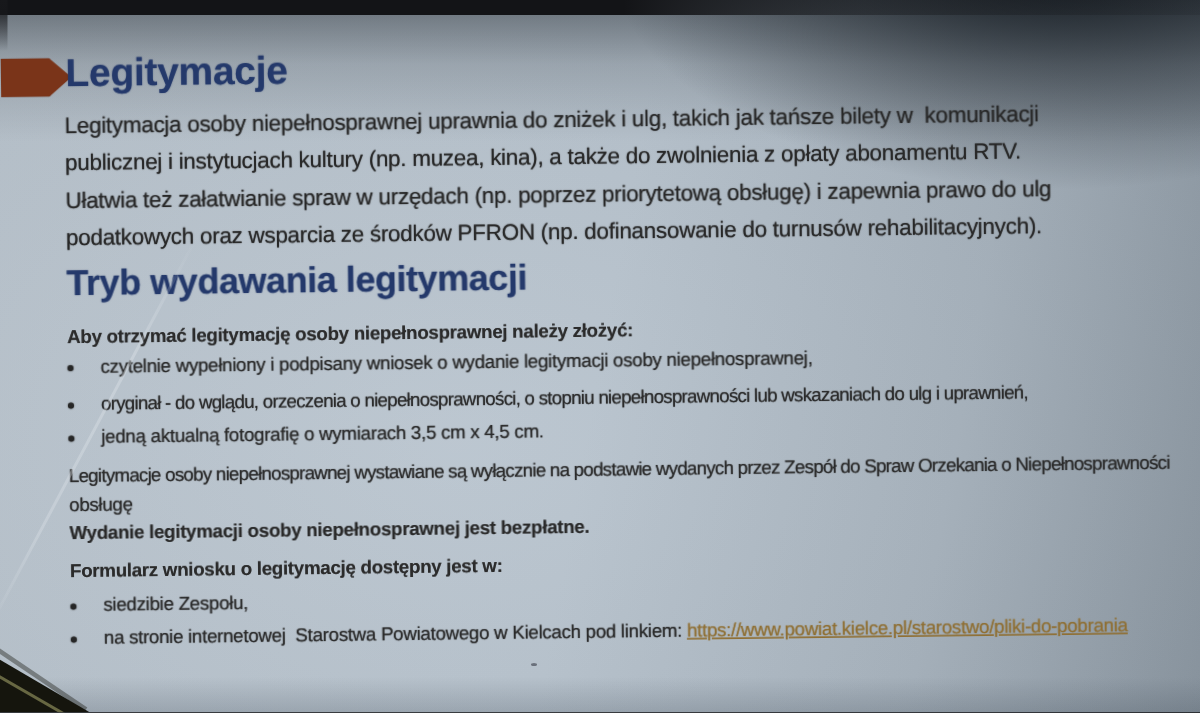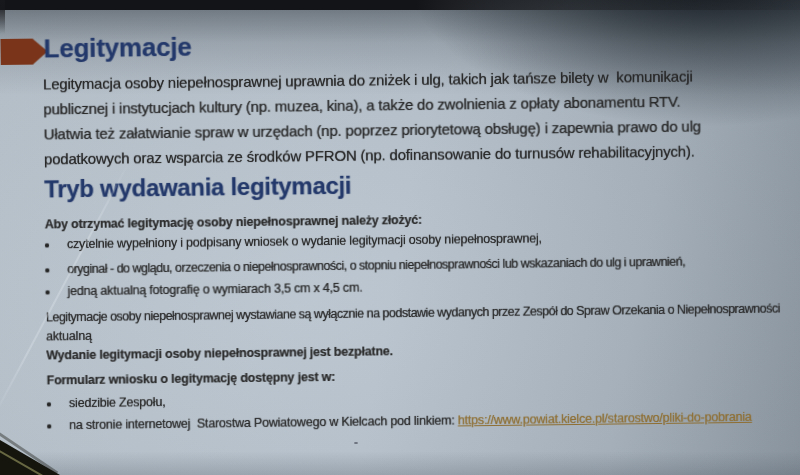--- a/index.html
+++ b/index.html
@@ -158,21 +158,21 @@
     <span class="bullet-dot bd0"></span>
     <div class="line body-text req0">czytelnie wypełniony i podpisany wniosek o wydanie legitymacji osoby niepełnosprawnej,</div>
 
     <span class="bullet-dot bd1"></span>
     <div class="line body-text tight req1">oryginał - do wglądu, orzeczenia o niepełnosprawności, o stopniu niepełnosprawności lub wskazaniach do ulg i uprawnień,</div>
 
     <span class="bullet-dot bd2"></span>
     <div class="line body-text req2">jedną aktualną fotografię o wymiarach 3,5 cm x 4,5 cm.</div>
 
     <div class="line body-text tight note1">Legitymacje osoby niepełnosprawnej wystawiane są wyłącznie na podstawie wydanych przez Zespół do Spraw Orzekania o Niepełnosprawności</div>
-    <div class="line body-text note2">aktualną</div>
+    <div class="line body-text note2">obsługę</div>
 
     <div class="line body-text semibold free">Wydanie legitymacji osoby niepełnosprawnej jest bezpłatne.</div>
 
     <div class="line body-text semibold form">Formularz wniosku o legitymację dostępny jest w:</div>
 
     <span class="bullet-dot bd3"></span>
     <div class="line body-text loc0">siedzibie Zespołu,</div>
 
     <span class="bullet-dot bd4"></span>
     <div class="line body-text loc1"><span>na stronie internetowej  Starostwa Powiatowego w Kielcach pod linkiem: </span><span class="ext-link">https://www.powiat.kielce.pl/starostwo/pliki-do-pobrania</span></div>

